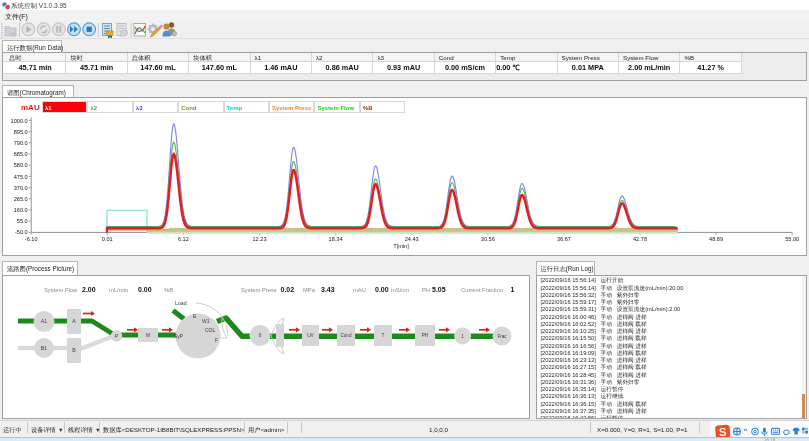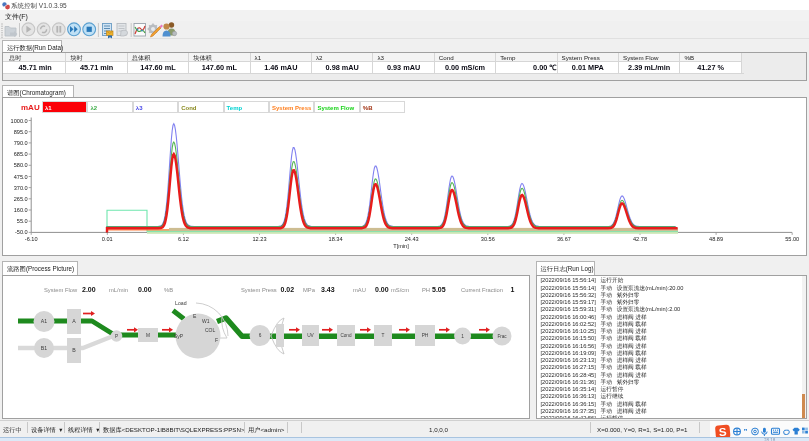--- a/index.html
+++ b/index.html
@@ -107,26 +107,26 @@
     <div style="position:absolute;left:431.8px;top:0;width:61.4px;height:9.5px;border-right:1px solid #d6d6d6;box-sizing:border-box;font-size:6.2px;color:#1a1a1a;line-height:10px;padding-left:4px;white-space:nowrap;">Cond</div>
     <div style="position:absolute;left:493.2px;top:0;width:61.4px;height:9.5px;border-right:1px solid #d6d6d6;box-sizing:border-box;font-size:6.2px;color:#1a1a1a;line-height:10px;padding-left:4px;white-space:nowrap;">Temp</div>
     <div style="position:absolute;left:554.6px;top:0;width:61.4px;height:9.5px;border-right:1px solid #d6d6d6;box-sizing:border-box;font-size:6.2px;color:#1a1a1a;line-height:10px;padding-left:4px;white-space:nowrap;">System Press</div>
     <div style="position:absolute;left:616.0px;top:0;width:61.4px;height:9.5px;border-right:1px solid #d6d6d6;box-sizing:border-box;font-size:6.2px;color:#1a1a1a;line-height:10px;padding-left:4px;white-space:nowrap;">System Flow</div>
     <div style="position:absolute;left:677.4px;top:0;width:61.4px;height:9.5px;border-right:1px solid #d6d6d6;box-sizing:border-box;font-size:6.2px;color:#1a1a1a;line-height:10px;padding-left:4px;white-space:nowrap;">%B</div>
     <div style="position:absolute;left:2.0px;top:9.5px;width:61.4px;height:11px;border-right:1px solid #d6d6d6;box-sizing:border-box;font-size:7.3px;font-weight:bold;color:#0a0a14;line-height:11px;text-align:center;white-space:nowrap;">45.71 min</div>
     <div style="position:absolute;left:63.4px;top:9.5px;width:61.4px;height:11px;border-right:1px solid #d6d6d6;box-sizing:border-box;font-size:7.3px;font-weight:bold;color:#0a0a14;line-height:11px;text-align:center;white-space:nowrap;">45.71 min</div>
     <div style="position:absolute;left:124.8px;top:9.5px;width:61.4px;height:11px;border-right:1px solid #d6d6d6;box-sizing:border-box;font-size:7.3px;font-weight:bold;color:#0a0a14;line-height:11px;text-align:center;white-space:nowrap;">147.60 mL</div>
     <div style="position:absolute;left:186.2px;top:9.5px;width:61.4px;height:11px;border-right:1px solid #d6d6d6;box-sizing:border-box;font-size:7.3px;font-weight:bold;color:#0a0a14;line-height:11px;text-align:center;white-space:nowrap;">147.60 mL</div>
     <div style="position:absolute;left:247.6px;top:9.5px;width:61.4px;height:11px;border-right:1px solid #d6d6d6;box-sizing:border-box;font-size:7.3px;font-weight:bold;color:#0a0a14;line-height:11px;text-align:center;white-space:nowrap;">1.46 mAU</div>
-    <div style="position:absolute;left:309.0px;top:9.5px;width:61.4px;height:11px;border-right:1px solid #d6d6d6;box-sizing:border-box;font-size:7.3px;font-weight:bold;color:#0a0a14;line-height:11px;text-align:center;white-space:nowrap;">0.98 mAU</div>
+    <div style="position:absolute;left:309.0px;top:9.5px;width:61.4px;height:11px;border-right:1px solid #d6d6d6;box-sizing:border-box;font-size:7.3px;font-weight:bold;color:#0a0a14;line-height:11px;text-align:center;white-space:nowrap;">0.86 mAU</div>
     <div style="position:absolute;left:370.4px;top:9.5px;width:61.4px;height:11px;border-right:1px solid #d6d6d6;box-sizing:border-box;font-size:7.3px;font-weight:bold;color:#0a0a14;line-height:11px;text-align:center;white-space:nowrap;">0.93 mAU</div>
     <div style="position:absolute;left:431.8px;top:9.5px;width:61.4px;height:11px;border-right:1px solid #d6d6d6;box-sizing:border-box;font-size:7.3px;font-weight:bold;color:#0a0a14;line-height:11px;text-align:center;white-space:nowrap;">0.00 mS/cm</div>
-    <div style="position:absolute;left:493.2px;top:9.5px;width:61.4px;height:11px;border-right:1px solid #d6d6d6;box-sizing:border-box;font-size:7.3px;font-weight:bold;color:#0a0a14;line-height:11px;text-align:right;white-space:nowrap;">0.00 ℃</div>
+    <div style="position:absolute;left:493.2px;top:9.5px;width:61.4px;height:11px;border-right:1px solid #d6d6d6;box-sizing:border-box;font-size:7.3px;font-weight:bold;color:#0a0a14;line-height:11px;text-align:left;white-space:nowrap;">0.00 ℃</div>
     <div style="position:absolute;left:554.6px;top:9.5px;width:61.4px;height:11px;border-right:1px solid #d6d6d6;box-sizing:border-box;font-size:7.3px;font-weight:bold;color:#0a0a14;line-height:11px;text-align:center;white-space:nowrap;">0.01 MPA</div>
-    <div style="position:absolute;left:616.0px;top:9.5px;width:61.4px;height:11px;border-right:1px solid #d6d6d6;box-sizing:border-box;font-size:7.3px;font-weight:bold;color:#0a0a14;line-height:11px;text-align:center;white-space:nowrap;">2.39 mL/min</div>
+    <div style="position:absolute;left:616.0px;top:9.5px;width:61.4px;height:11px;border-right:1px solid #d6d6d6;box-sizing:border-box;font-size:7.3px;font-weight:bold;color:#0a0a14;line-height:11px;text-align:center;white-space:nowrap;">2.00 mL/min</div>
     <div style="position:absolute;left:677.4px;top:9.5px;width:61.4px;height:11px;border-right:1px solid #d6d6d6;box-sizing:border-box;font-size:7.3px;font-weight:bold;color:#0a0a14;line-height:11px;text-align:center;white-space:nowrap;">41.27 %</div>
   <div style="position:absolute;left:0;top:20.5px;width:741px;height:1px;background:#d6d6d6;"></div>
   <div style="position:absolute;left:0;top:21.5px;width:803px;height:6px;background:#ececec;"></div>
 </div>
 
 <div class="tab" style="left:2px;top:85px;width:72px;height:13px;line-height:13px;">谱图(Chromatogram)</div>
 <div class="panel" style="left:2px;top:97px;width:805px;height:159px;">
   <div style="position:absolute;left:0;top:0;"><svg width="805" height="159" viewBox="0 0 805 159">
 <line x1="28.2" y1="19.5" x2="28.2" y2="134.4" stroke="#909090" stroke-width="1"></line>
 <line x1="28.2" y1="134.4" x2="789" y2="134.4" stroke="#909090" stroke-width="1"></line>

